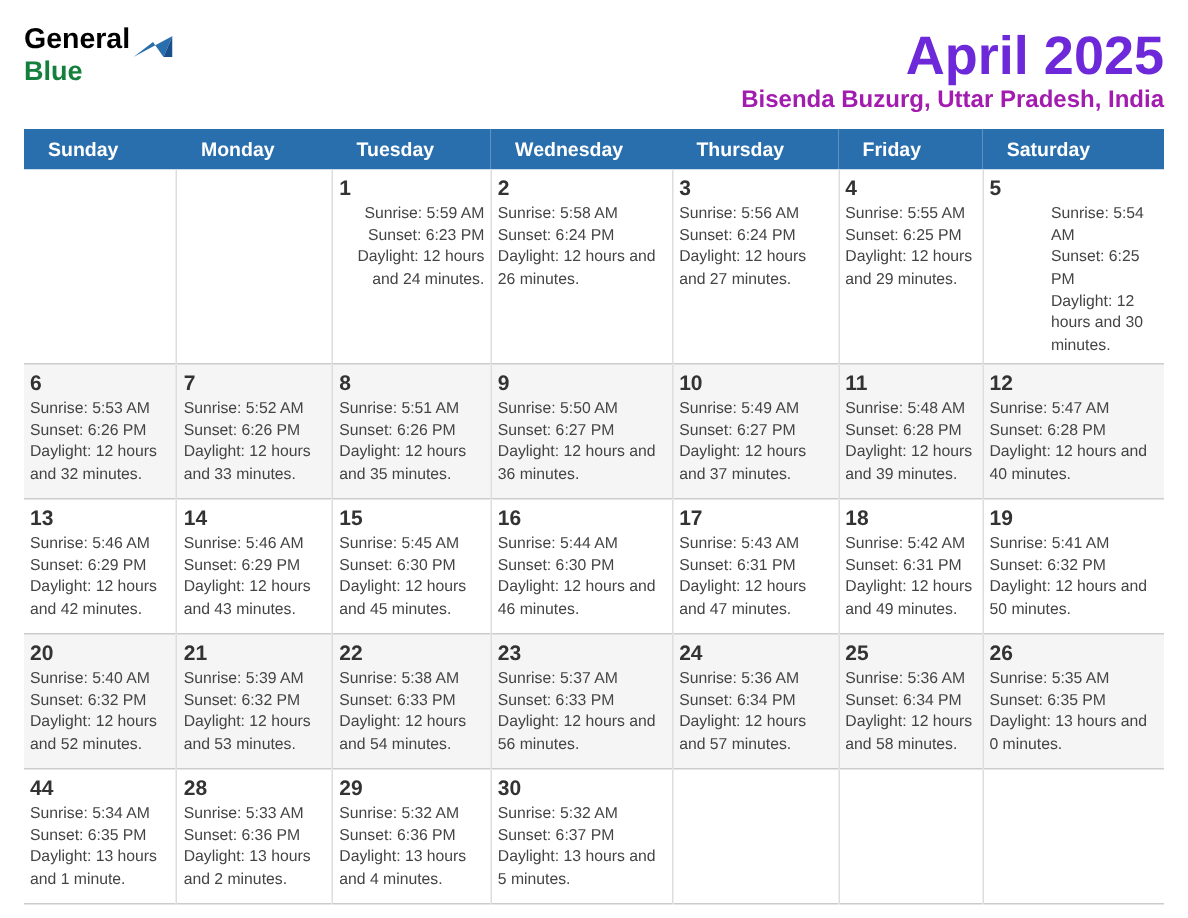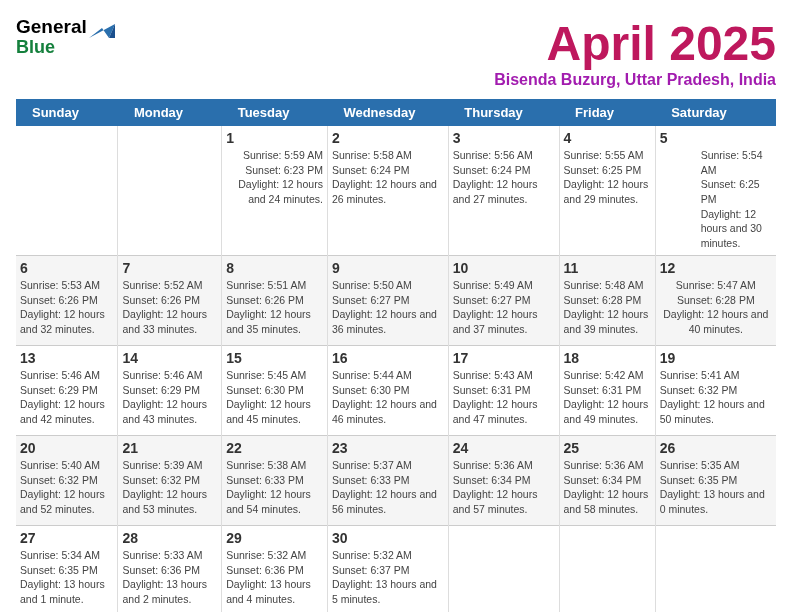--- a/index.html
+++ b/index.html
@@ -27,23 +27,23 @@
     }
     .logo-text-blue {
       font-size: 18px;
       font-weight: bold;
       color: #15803d;
     }
     .title-section {
       text-align: right;
     }
     .month-title {
-      font-size: 48px;
-      font-weight: bold;
-      color: #be185d;
+      font-size: 36px;
+      font-weight: bold;
+      color: #6d28d9;
     }
     .location-title {
       font-size: 16px;
       font-weight: bold;
       color: #a21caf;
     }
     table {
       width: 100%;
       border-collapse: collapse;
       font-size: 11px;
@@ -191,21 +191,21 @@
 Daylight: 12 hours and 37 minutes.</div>
         </td>
         <td>
           <span class="day-num">11</span>
           <div class="day-info" style="white-space: pre-line;">Sunrise: 5:48 AM
 Sunset: 6:28 PM
 Daylight: 12 hours and 39 minutes.</div>
         </td>
         <td>
           <span class="day-num">12</span>
-          <div class="day-info" style="white-space: pre-line; text-align: center;">Sunrise: 5:47 AM
+          <div class="day-info" style="white-space: pre-line;">Sunrise: 5:47 AM
 Sunset: 6:28 PM
 Daylight: 12 hours and 40 minutes.</div>
         </td>
       </tr>
       <tr>
         <td>
           <span class="day-num">13</span>
           <div class="day-info" style="white-space: pre-line;">Sunrise: 5:46 AM
 Sunset: 6:29 PM
 Daylight: 12 hours and 42 minutes.</div>
@@ -286,21 +286,21 @@
         </td>
         <td>
           <span class="day-num">26</span>
           <div class="day-info" style="white-space: pre-line;">Sunrise: 5:35 AM
 Sunset: 6:35 PM
 Daylight: 13 hours and 0 minutes.</div>
         </td>
       </tr>
       <tr>
         <td>
-          <span class="day-num">27</span>
+          <span class="day-num">44</span>
           <div class="day-info" style="white-space: pre-line;">Sunrise: 5:34 AM
 Sunset: 6:35 PM
 Daylight: 13 hours and 1 minute.</div>
         </td>
         <td>
           <span class="day-num">28</span>
           <div class="day-info" style="white-space: pre-line;">Sunrise: 5:33 AM
 Sunset: 6:36 PM
 Daylight: 13 hours and 2 minutes.</div>
         </td>

